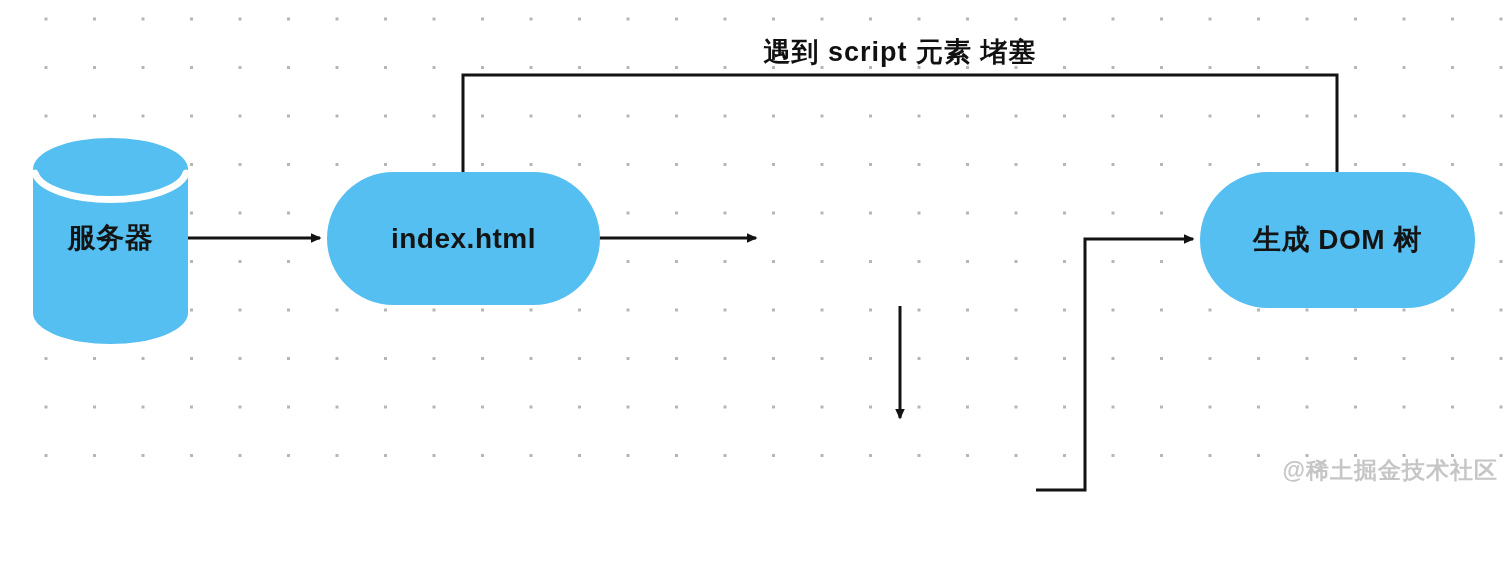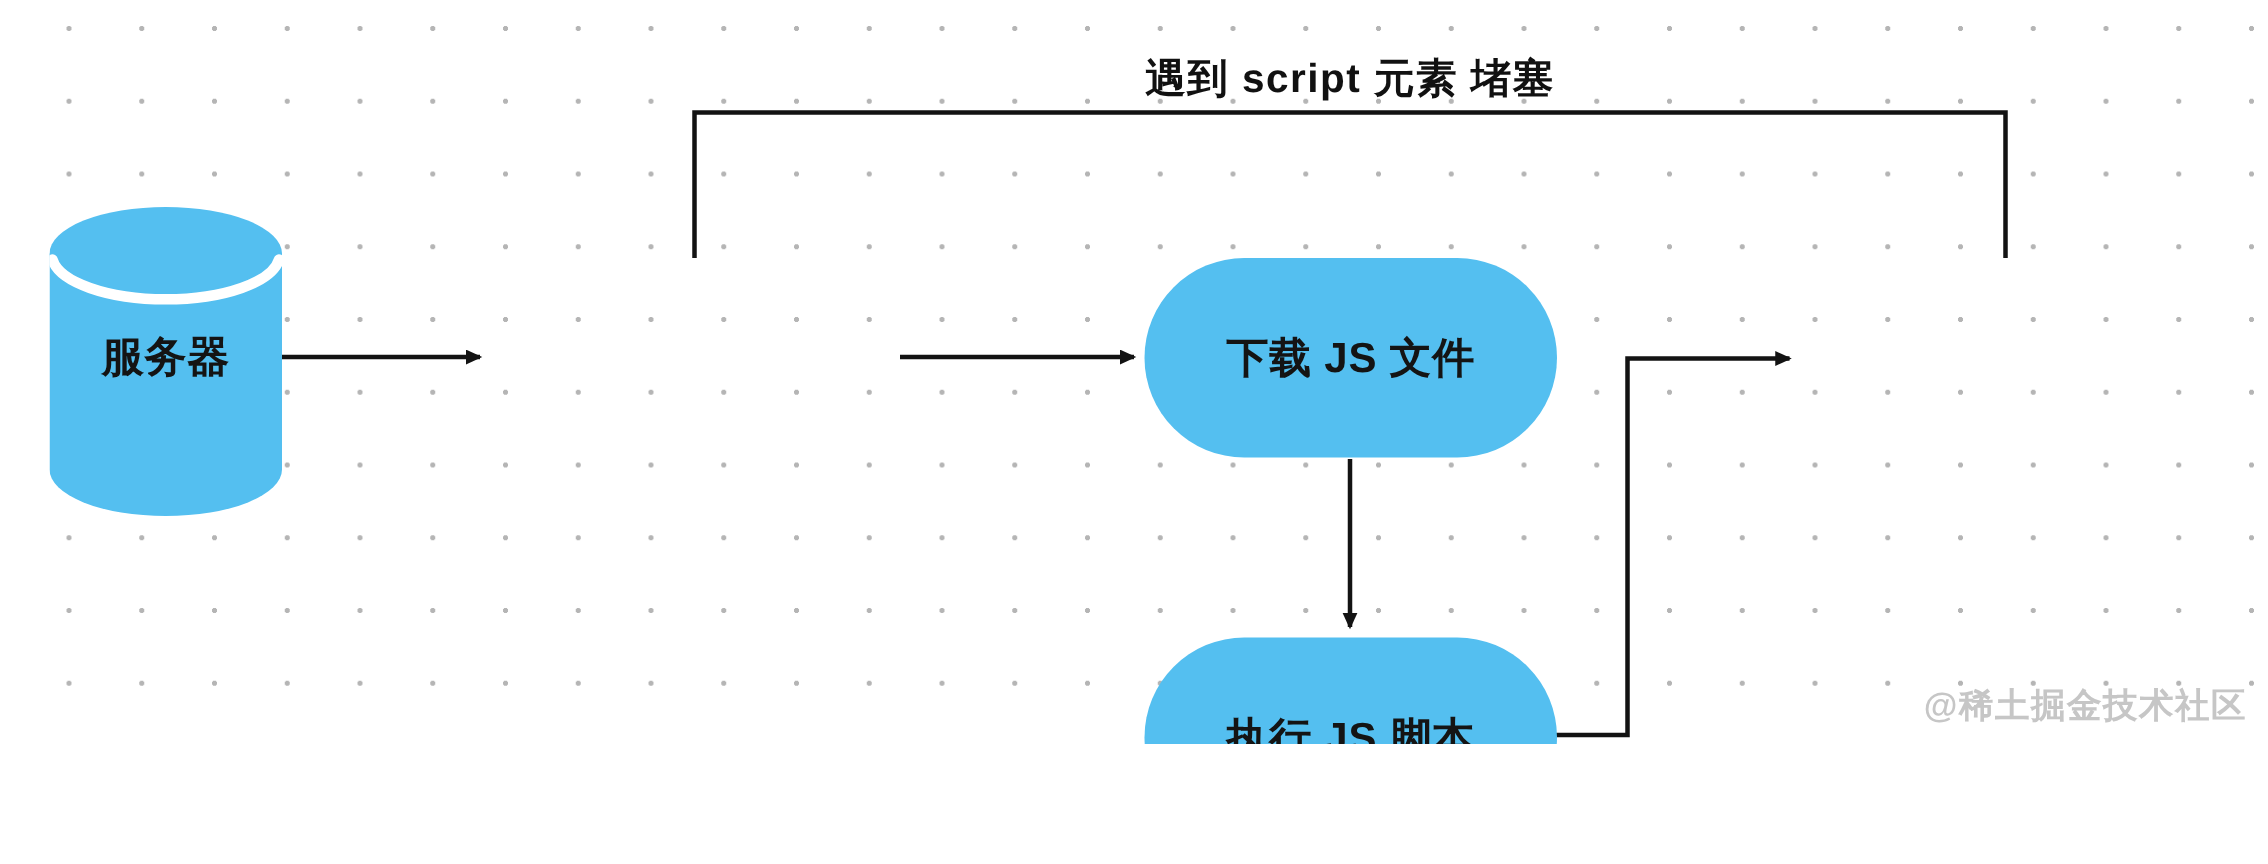--- a/index.html
+++ b/index.html
@@ -84,25 +84,25 @@
 
   <div class="node cylinder-wrap" style="left:33px;top:137px;width:155px;height:208px;">
     <svg width="155" height="208" viewBox="0 0 155 208">
       <path d="M0,32 V176 A77.5,31 0 0 0 155,176 V32 Z" fill="#54BFF0"></path>
       <ellipse cx="77.5" cy="32" rx="77.5" ry="31" fill="#54BFF0"></ellipse>
       <path d="M2,36 A76,30 0 0 0 153,36" stroke="#ffffff" stroke-width="7" fill="none" stroke-linecap="round"></path>
     </svg>
     <span class="cylinder-label">服务器</span>
   </div>
 
-
-  <div class="node stadium" style="left:763px;top:172px;width:275px;height:133px;">
-    <span>下载 JS 文件</span>
+  <div class="node stadium" style="left:327px;top:172px;width:273px;height:133px;">
+    <span>index.html</span>
   </div>
 
 
-  <div class="node stadium" style="left:763px;top:425px;width:275px;height:133px;">
-    <span>执行 JS 脚本</span>
+  <div class="node stadium" style="left:1200px;top:172px;width:275px;height:136px;">
+    <span>生成 DOM 树</span>
   </div>
+
 
   <div class="watermark">@稀土掘金技术社区</div>
 
 </div>
 
 </body></html>

